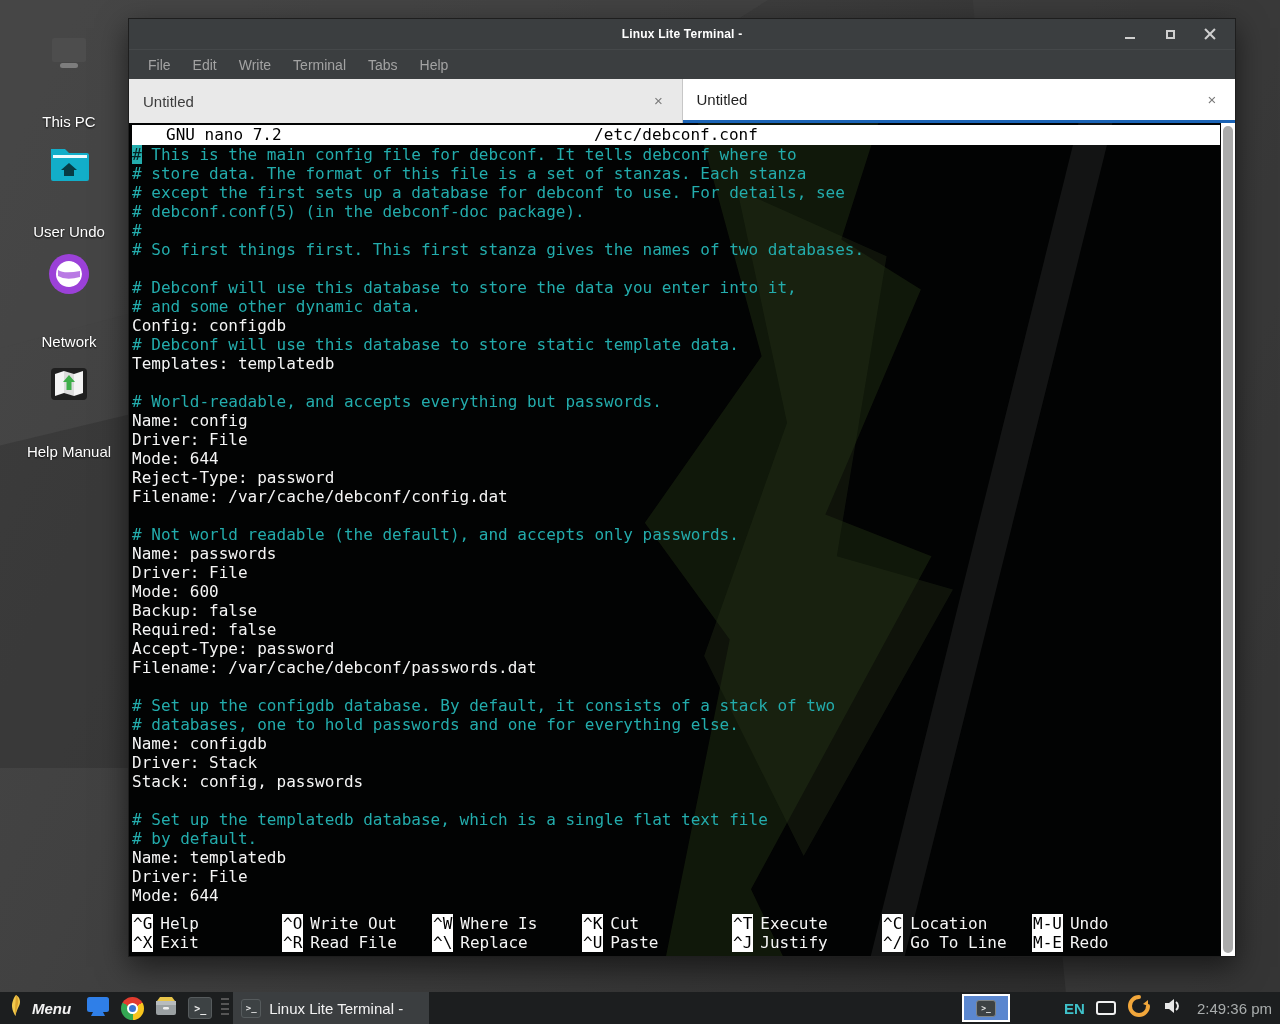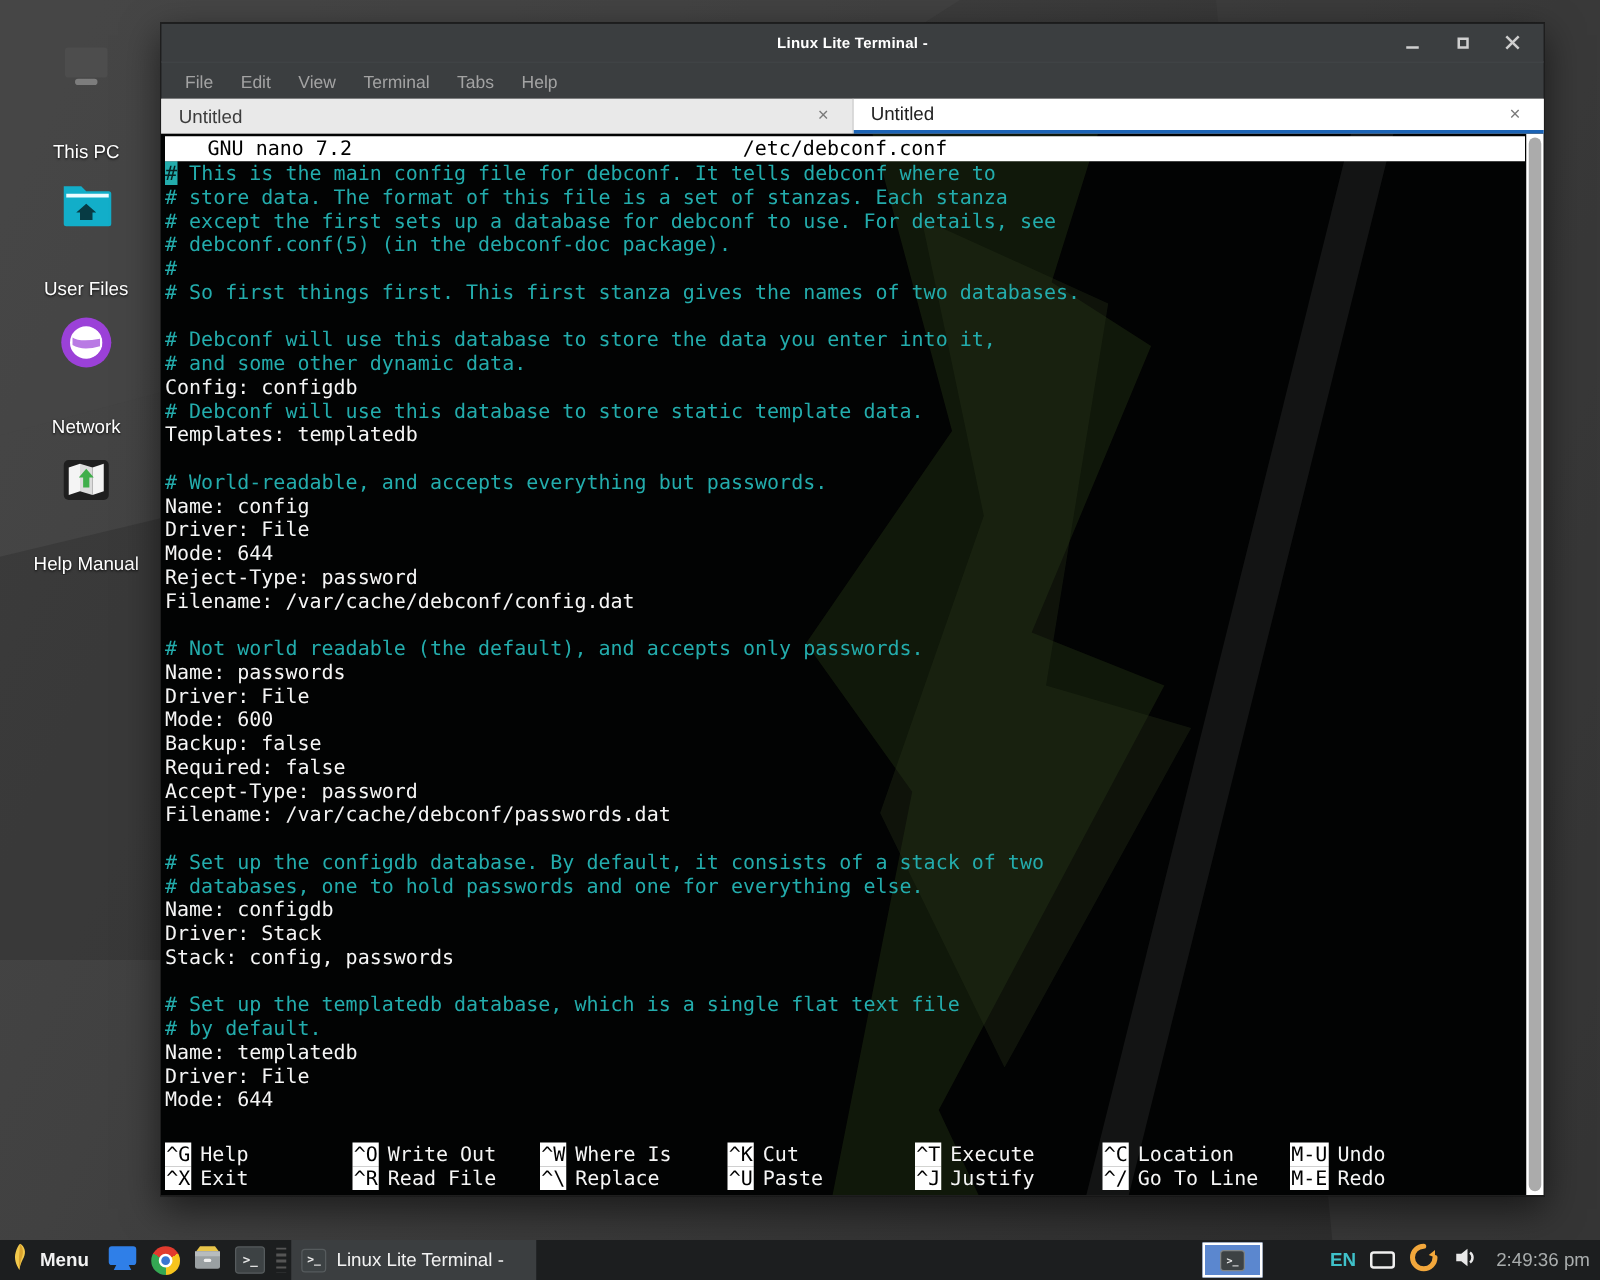--- a/index.html
+++ b/index.html
@@ -44,21 +44,21 @@
   .wb-max { width:9px; height:9px; border:2px solid #cfcfcf; }
   .wb-close { position:relative; width:12px; height:12px; }
   .wb-close:before,.wb-close:after{ content:""; position:absolute; left:-1px; top:5px;
     width:14px; height:2px; background:#cfcfcf; }
   .wb-close:before{ transform:rotate(45deg); } .wb-close:after{ transform:rotate(-45deg); }
 
   .menubar { height:30px; background:#3b3e40; border-top:1px solid #45484a;
     display:flex; align-items:center; padding-left:8px; flex:0 0 auto; }
   .menu-item { color:#a3a3a3; font-size:14px; padding:4px 11px; cursor:pointer; }
 
-  .tabbar { height:28px; display:flex; flex:0 0 auto; background:#d6d6d6; }
+  .tabbar { height:44px; display:flex; flex:0 0 auto; background:#d6d6d6; }
   .tab { flex:1; display:flex; align-items:center; padding:0 14px; font-size:15px;
     color:#3c3c3c; cursor:pointer; position:relative; }
   .tab.inactive { background:#e9e9e9; border-right:1px solid #c7c7c7; }
   .tab.active { background:#ffffff; color:#222; border-bottom:3px solid #1b63b5; }
   .tab .tab-label { flex:1; }
   .tab-close { width:18px; height:18px; color:#7a7a7a; font-size:15px; line-height:18px;
     text-align:center; cursor:pointer; }
   .tab-close:before { content:"×"; }
 
   
@@ -92,21 +92,21 @@
   .sc .lbl { margin-left:7px; color:#f5f5f5; }
   .term-scrollbar { flex:0 0 14px; background:#ffffff; position:relative; z-index:1; }
   .scroll-thumb { position:absolute; left:2px; right:2px; top:3px; bottom:3px;
     background:#ababab; border-radius:6px; cursor:pointer; }
 
   
   .taskbar { position:absolute; left:0; bottom:0; width:1280px; height:32px;
     background:#1c1e1f; display:flex; align-items:center; z-index:5; }
   .menu-button { display:flex; align-items:center; gap:8px; padding:0 10px 0 8px;
     height:100%; cursor:pointer; }
-  .menu-label { color:#f2f2f2; font-size:15px; font-weight:bold; }
+  .menu-label { color:#f2f2f2; font-size:15px; font-weight:bold;font-style:italic; }
   .launcher { width:30px; height:32px; display:flex; align-items:center; justify-content:center;
     cursor:pointer; margin:0 2px; }
   .grip { width:8px; height:20px; margin:0 4px;
     background:repeating-linear-gradient(to bottom,#555 0 2px,transparent 2px 5px);
     border-left:2px solid transparent; cursor:grab; }
   .task-button { display:flex; align-items:center; gap:8px; height:32px; width:196px;
     background:#3b3e40; padding:0 8px; cursor:pointer; }
   .task-label { color:#f2f2f2; font-size:15px; white-space:nowrap; overflow:hidden; }
   .spacer { flex:1; }
   .ws-switcher { width:48px; height:28px; background:#5b87cf; border:2px solid #fff;
@@ -151,21 +151,21 @@
     <span class="dlabel">This PC</span>
   </div>
   <div class="dicon">
     <span class="glyph">
       <svg width="48" height="48" viewBox="0 0 48 48">
         <path d="M6 9 h14 l4 4 h18 a2 2 0 0 1 2 2 v24 a2 2 0 0 1 -2 2 H8 a2 2 0 0 1 -2 -2 Z" fill="#12aec9"></path>
         <rect x="8" y="15" width="34" height="3" fill="#eefcff"></rect>
         <path d="M24 23 l8 7 h-3 v6 h-10 v-6 h-3 Z" fill="#073b44"></path>
       </svg>
     </span>
-    <span class="dlabel">User Files</span>
+    <span class="dlabel">User Undo</span>
   </div>
   <div class="dicon">
     <span class="glyph">
       <svg width="48" height="48" viewBox="0 0 48 48">
         <circle cx="24" cy="24" r="20" fill="#9b41d8"></circle>
         <circle cx="24" cy="24" r="13" fill="#fff"></circle>
         <path d="M24 11 a13 13 0 0 1 0 26 a20 13 0 0 0 0 -26 Z" fill="#9b41d8" opacity=".85"></path>
         <path d="M13 20 q6 4 22 1 l0 6 q-14 4 -22 -1 Z" fill="#9b41d8" opacity=".7"></path>
       </svg>
     </span>
@@ -196,21 +196,21 @@
           <span class="wb-max"></span>
         </span>
       <span class="win-btn">
           <span class="wb-close"></span>
         </span>
     </span>
   </div>
   <div class="menubar">
     <span class="menu-item">File</span>
     <span class="menu-item">Edit</span>
-    <span class="menu-item">View</span>
+    <span class="menu-item">Write</span>
     <span class="menu-item">Terminal</span>
     <span class="menu-item">Tabs</span>
     <span class="menu-item">Help</span>
   </div>
   <div class="tabbar">
     <div class="tab inactive">
       <span class="tab-label">Untitled</span>
       <span class="tab-close"></span>
     </div>
     <div class="tab active">

